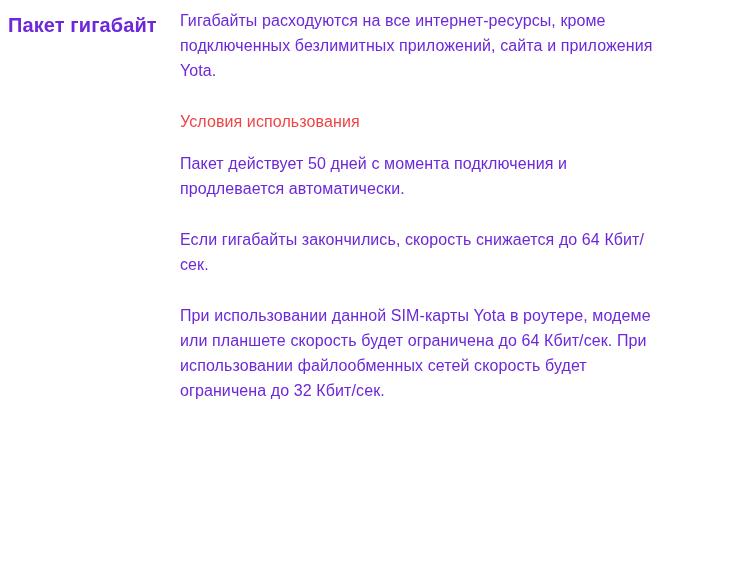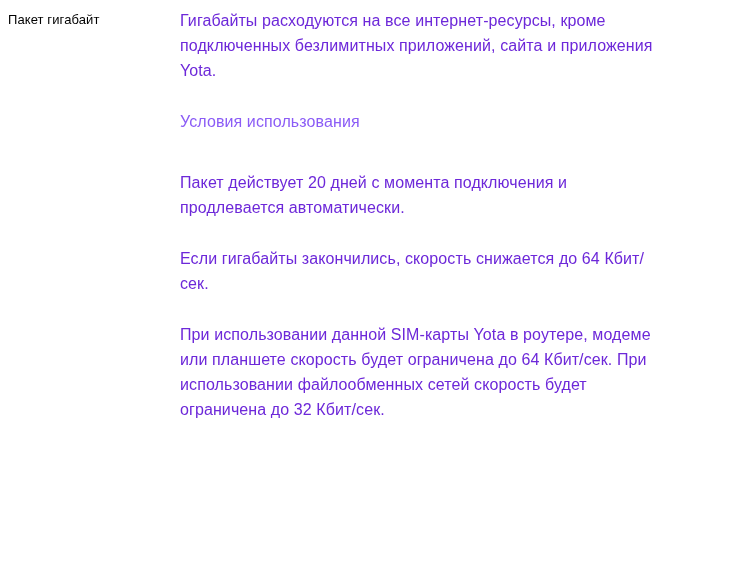--- a/index.html
+++ b/index.html
@@ -14,51 +14,51 @@
       overflow: hidden;
       display: flex;
       align-items: flex-start;
     }
     .label-col {
       width: 180px;
       flex: 0 0 180px;
       padding: 12px 10px 0 8px;
     }
     .section-title {
-      font-size: 13px;
-      font-weight: 400;
-      color: #000000;
+      font-size: 20px;
+      font-weight: 700;
+      color: #6d28d9;
       line-height: 1.3;
       letter-spacing: 0.1px;
     }
     .content-col {
       flex: 0 0 auto;
       width: 492px;
       padding-top: 8px;
     }
     .content-col p {
       font-size: 16px;
       line-height: 25px;
       color: #6d28d9;
       margin: 0 0 26px 0;
       letter-spacing: 0.1px;
     }
     .content-col p.muted {
-      color: #8b5cf6;
-      margin-bottom: 36px;
+      color: #ef4444;
+      margin-bottom: 17px;
     }
   </style>
 </head>
 <body>
 
 <div class="page">
   <div class="label-col">
     <div class="section-title">Пакет гигабайт</div>
   </div>
   <div class="content-col">
     <p>Гигабайты расходуются на все интернет-ресурсы, кроме подключенных безлимитных приложений, сайта и приложения Yota.</p>
     <p class="muted">Условия использования</p>
-    <p>Пакет действует 20 дней с момента подключения и продлевается автоматически.</p>
+    <p>Пакет действует 50 дней с момента подключения и продлевается автоматически.</p>
     <p>Если гигабайты закончились, скорость снижается до 64 Кбит/сек.</p>
     <p>При использовании данной SIM-карты Yota в роутере, модеме или планшете скорость будет ограничена до 64 Кбит/сек. При использовании файлообменных сетей скорость будет ограничена до 32 Кбит/сек.</p>
 
   </div>
 </div>
 
 </body></html>

